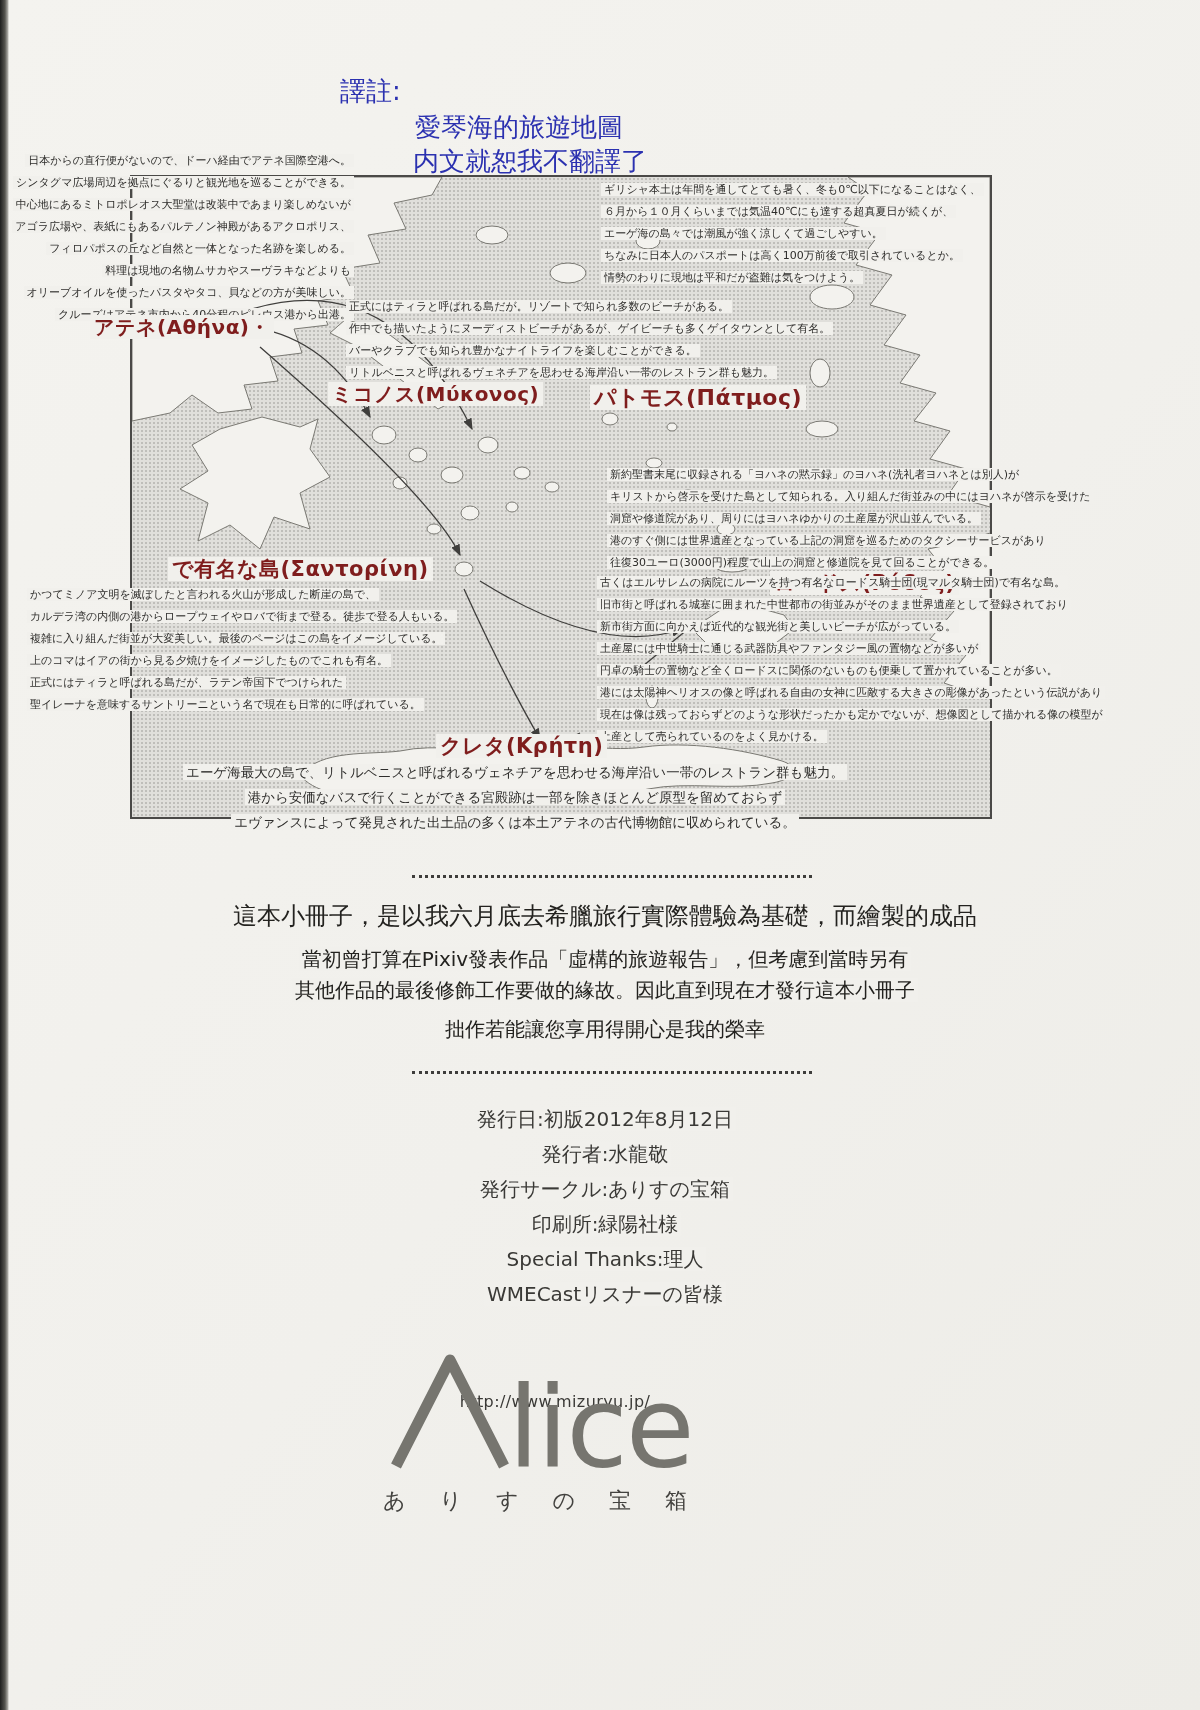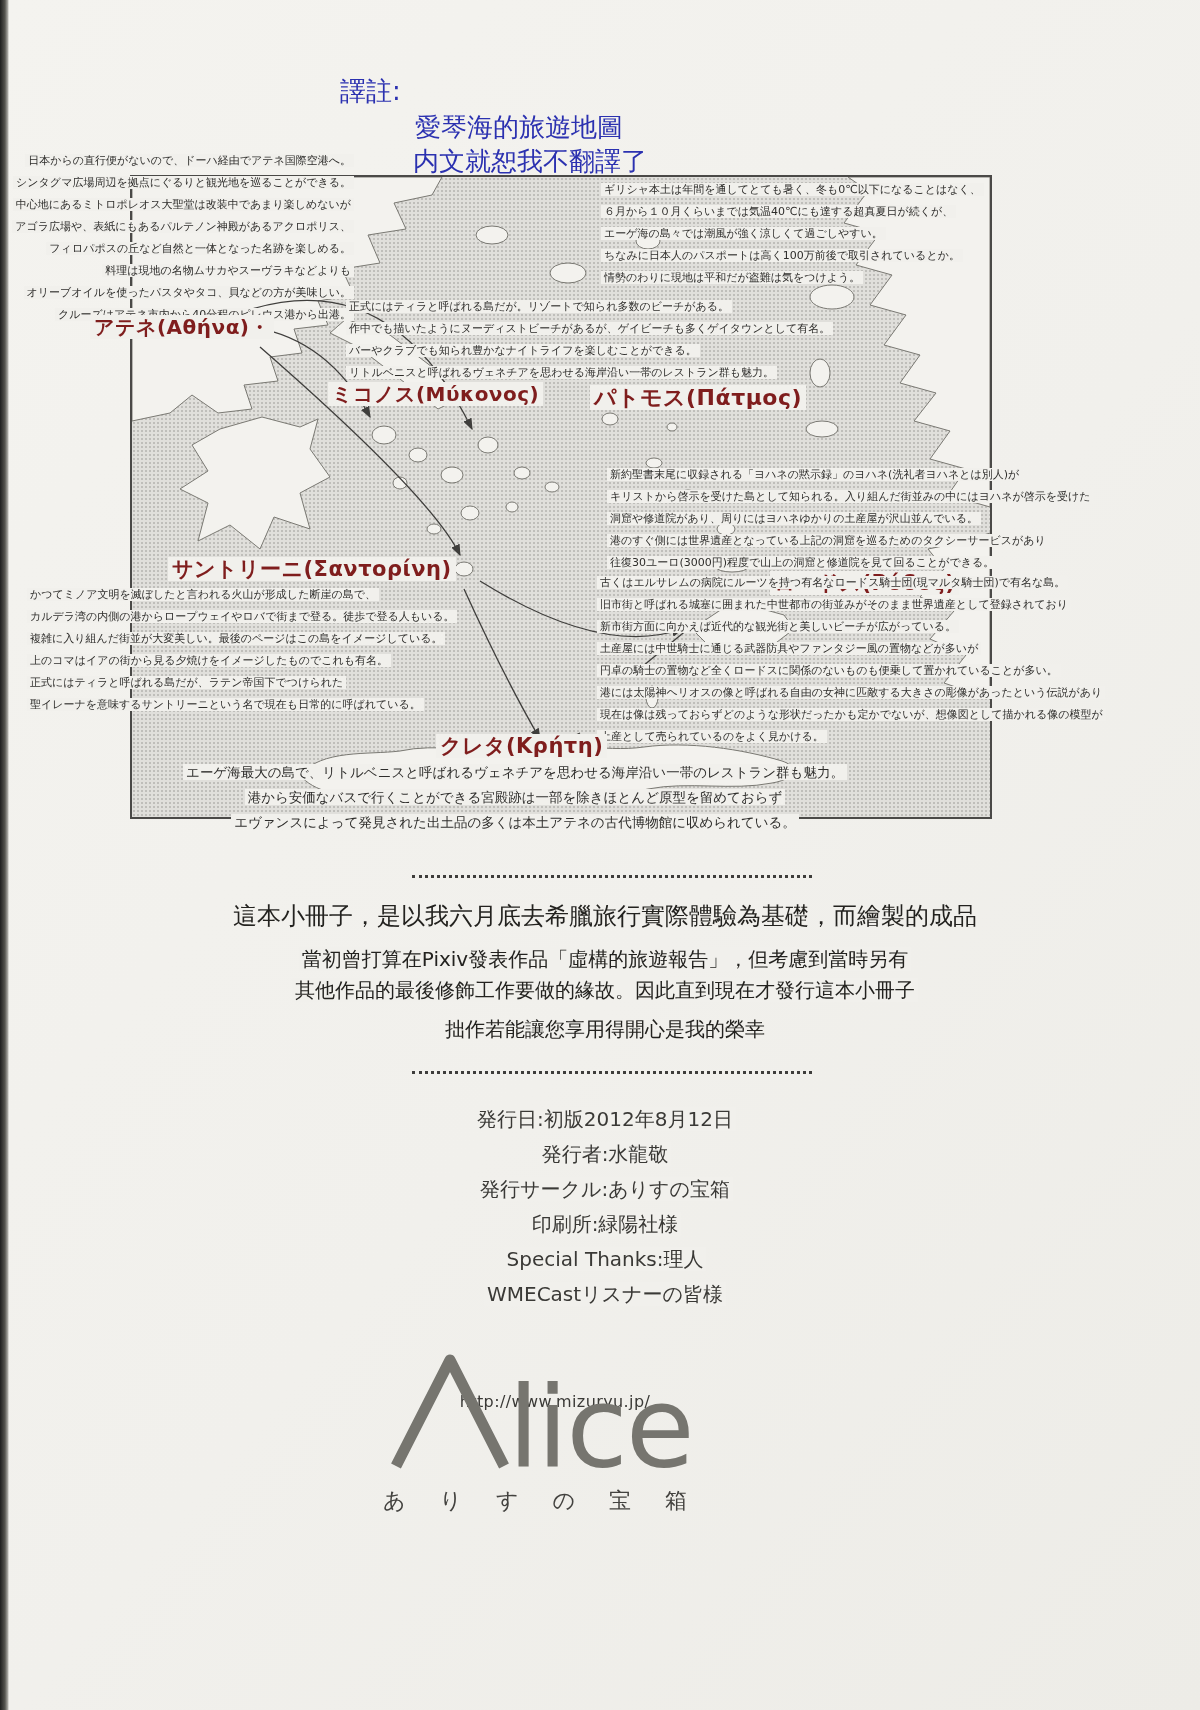--- a/index.html
+++ b/index.html
@@ -162,21 +162,21 @@
 
   <div class="mlabel" id="label-patmos"><span class="ml-bg">パトモス(Πάτμος)</span></div>
   <div class="mpar" id="par-patmos">
       <div class="ml"><span class="ml-bg">新約聖書末尾に収録される「ヨハネの黙示録」のヨハネ(洗礼者ヨハネとは別人)が</span></div>
       <div class="ml"><span class="ml-bg">キリストから啓示を受けた島として知られる。入り組んだ街並みの中にはヨハネが啓示を受けた</span></div>
       <div class="ml"><span class="ml-bg">洞窟や修道院があり、周りにはヨハネゆかりの土産屋が沢山並んでいる。</span></div>
       <div class="ml"><span class="ml-bg">港のすぐ側には世界遺産となっている上記の洞窟を巡るためのタクシーサービスがあり</span></div>
       <div class="ml"><span class="ml-bg">往復30ユーロ(3000円)程度で山上の洞窟と修道院を見て回ることができる。</span></div>
     </div>
 
-  <div class="mlabel" id="label-santorini"><span class="ml-bg">サントリーニ(Σαντορίνη)</span></div>
+  <div class="mlabel" id="label-santorini"><span class="ml-bg">で有名な島(Σαντορίνη)</span></div>
   <div class="mpar" id="par-santorini">
       <div class="ml"><span class="ml-bg">かつてミノア文明を滅ぼしたと言われる火山が形成した断崖の島で、</span></div>
       <div class="ml"><span class="ml-bg">カルデラ湾の内側の港からロープウェイやロバで街まで登る。徒歩で登る人もいる。</span></div>
       <div class="ml"><span class="ml-bg">複雑に入り組んだ街並が大変美しい。最後のページはこの島をイメージしている。</span></div>
       <div class="ml"><span class="ml-bg">上のコマはイアの街から見る夕焼けをイメージしたものでこれも有名。</span></div>
       <div class="ml"><span class="ml-bg">正式にはティラと呼ばれる島だが、ラテン帝国下でつけられた</span></div>
       <div class="ml"><span class="ml-bg">聖イレーナを意味するサントリーニという名で現在も日常的に呼ばれている。</span></div>
     </div>
 
   <div class="mlabel" id="label-rhodes"><span class="ml-bg">ロードス(Ρόδος)</span></div>

